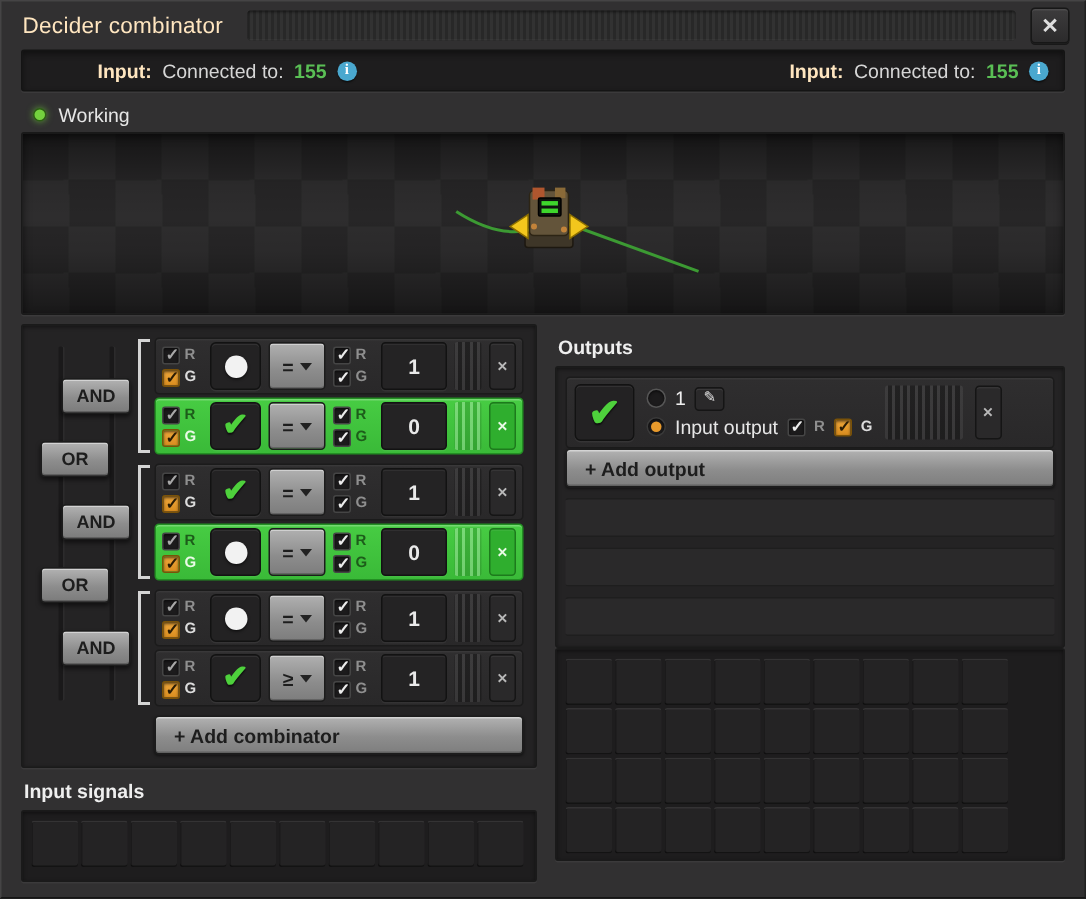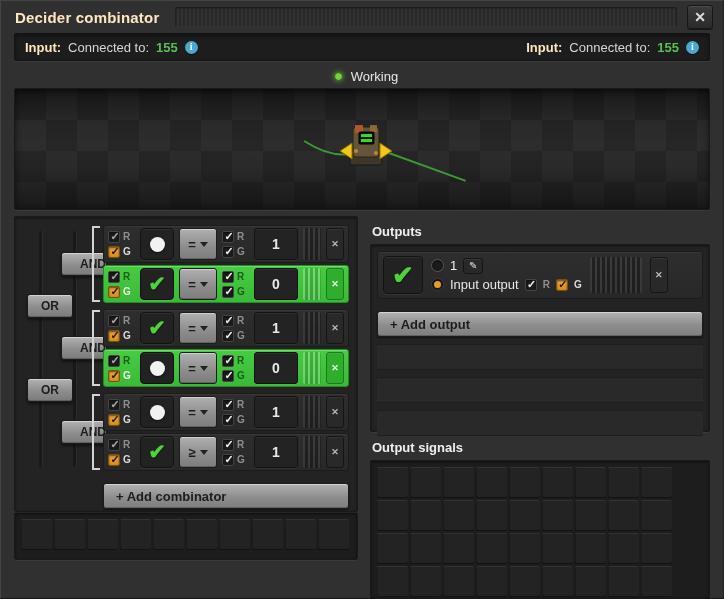--- a/index.html
+++ b/index.html
@@ -7,54 +7,54 @@
   body { font-family:"Liberation Sans", sans-serif; }
 
   .window{
     width:724px; height:599px; background:#313031; overflow:hidden;
     border:1px solid #454445; border-bottom-color:#151515; border-right-color:#202020;
     display:flex; flex-direction:column;
   }
 
   
   .titlebar{ height:32px; display:flex; align-items:center; padding:0 10px 0 14px; flex:0 0 auto; }
-  .title{ font-size:15px; font-weight:700; color:#ffe6c0; letter-spacing:.2px; white-space:nowrap; }
+  .title{ font-size:15px; font-weight:400; color:#ffe6c0; letter-spacing:.2px; white-space:nowrap; }
   .drag-stripes{
     flex:1; height:20px; margin:0 10px 0 16px; border-radius:2px;
     background:repeating-linear-gradient(90deg,#282828 0 2px,#323232 2px 4px);
     box-shadow:inset 0 1px 2px rgba(0,0,0,.5), inset 0 -1px 0 rgba(255,255,255,.04);
   }
   .close{
     width:26px; height:24px; flex:0 0 auto; cursor:pointer;
     background:linear-gradient(#3c3b3c,#2c2b2c); color:#dedede; font-size:14px; font-weight:700; line-height:22px;
     border:1px solid #171717; border-radius:3px;
     box-shadow:inset 0 1px 0 rgba(255,255,255,.09), 0 1px 0 rgba(0,0,0,.5);
   }
 
   
   .connbar{
     margin:0 13px; height:28px; flex:0 0 auto; background:#1e1d1e;
     border:1px solid #141414; border-radius:2px;
     box-shadow:inset 0 2px 4px rgba(0,0,0,.45), 0 1px 0 rgba(255,255,255,.05);
     display:flex; align-items:center; justify-content:space-between; padding:0 10px; font-size:13px;
   }
-  .conn{ display:flex; align-items:center; gap:7px; }
+  .conn{ display:flex; align-items:center; gap:7px;margin-left:40px; }
   .conn-key{ color:#ffe6c0; font-weight:700; }
   .conn-sub{ color:#d6d6d6; }
   .conn-val{ color:#5abf55; font-weight:700; }
   .info{
     width:13px; height:13px; border-radius:50%; background:#4aa8cf; color:#fff;
     font-size:10px; font-weight:700; font-family:"Liberation Serif",serif;
     display:inline-flex; align-items:center; justify-content:center; line-height:1;
     box-shadow:0 1px 1px rgba(0,0,0,.5); cursor:pointer;
   }
 
   
   .content{ flex:1; margin:3px 13px 0; display:flex; flex-direction:column; }
-  .working-row{ height:24px; display:flex; align-items:center; gap:8px; padding-left:8px; color:#e6e6e6; font-size:13px; font-weight:400;justify-content:center; }
+  .working-row{ height:24px; display:flex; align-items:center; gap:8px; padding-left:8px; color:#e6e6e6; font-size:13px; font-weight:400; }
   .led{ width:9px; height:9px; border-radius:50%; background:#74d13e; border:1px solid #2c5c14; box-shadow:0 0 5px rgba(116,209,62,.7); }
 
   .preview{
     height:122px; flex:0 0 auto; position:relative; border-radius:2px;
     border:1px solid #191919;
     background-image:
       linear-gradient(180deg, rgba(0,0,0,.45) 0%, rgba(0,0,0,.08) 28%, rgba(0,0,0,0) 46%, rgba(0,0,0,.08) 66%, rgba(0,0,0,.45) 100%),
       conic-gradient(#2e2d2e 0 25%, #272627 0 50%, #2e2d2e 0 75%, #272627 0);
     background-size:auto, 62px 62px;
     box-shadow:inset 0 2px 6px rgba(0,0,0,.6), 0 1px 0 rgba(255,255,255,.05);
@@ -75,21 +75,21 @@
   .conditions-panel{ position:relative; padding:8px 8px 8px 88px; height:296px; }
   .groove{ position:absolute; top:14px; bottom:44px; width:3px; border-radius:1px;
     background:rgba(0,0,0,.28); box-shadow:1px 0 0 rgba(255,255,255,.04); }
   .groove.g1{ left:24px; } .groove.g2{ left:58px; }
 
   .op{
     position:absolute; width:46px; height:24px; font-size:12px; font-weight:700; color:#1d1d1d; cursor:pointer;
     background:linear-gradient(#b2b2b2,#8d8d8d 55%,#7b7b7b); border:1px solid #1c1c1c; border-radius:3px;
     box-shadow:inset 0 1px 0 #d3d3d3, inset 0 -1px 0 #606060, 0 2px 3px rgba(0,0,0,.5);
   }
-  .op.and{ left:46px;text-align:right; } .op.or{ left:12px; }
+  .op.and{ left:26px; } .op.or{ left:12px; }
   .op.p0{ top:35px; } .op.p1{ top:77px; } .op.p2{ top:119px; } .op.p3{ top:161px; } .op.p4{ top:203px; }
 
   .group{ position:relative; margin-bottom:6px; }
   .group::before{
     content:""; position:absolute; left:-11px; top:1px; bottom:1px; width:6px;
     border:2px solid #d4d4d4; border-right:none;
   }
   .crow{
     height:38px; margin-bottom:2px; display:flex; align-items:center; gap:5px; padding:0 4px;
     background:linear-gradient(#2f2e2f,#292829); border:1px solid #1b1b1b; border-radius:3px;
@@ -149,21 +149,21 @@
   }
   .crow[data-on="true"] .grip{ background:repeating-linear-gradient(90deg, rgba(255,255,255,.28) 0 2px, rgba(0,0,0,.12) 2px 5px); }
   .xbtn{
     width:18px; height:32px; flex:0 0 auto; cursor:pointer;
     background:#2a292a; border:1px solid #151515; border-radius:3px; color:#b9b9b9; font-size:9px; font-weight:700;
     box-shadow:inset 0 1px 0 rgba(255,255,255,.06);
   }
   .crow[data-on="true"] .xbtn{ background:#2fae2e; border-color:#1d7a1c; color:#eafbe7; }
 
   .add-btn{
-    display:block; width:100%; height:26px; margin-top:12px; cursor:pointer; text-align:left; padding:0 12px;
+    display:block; width:100%; height:26px; margin-top:0; cursor:pointer; text-align:left; padding:0 12px;
     background:linear-gradient(#b2b2b2,#8d8d8d 55%,#7e7e7e); border:1px solid #1c1c1c; border-radius:3px;
     color:#1d1d1d; font-size:13px; font-weight:700;
     box-shadow:inset 0 1px 0 #d3d3d3, inset 0 -1px 0 #616161, 0 1px 2px rgba(0,0,0,.5);
   }
 
   
   .outputs-panel{ padding:6px; height:188px; }
   .orow{
     height:48px; display:flex; align-items:center; gap:8px; padding:0 5px;
     background:linear-gradient(#2f2e2f,#292829); border:1px solid #1b1b1b; border-radius:3px;
@@ -456,20 +456,21 @@
               </div>
               <button class="val">1</button>
               <div class="grip"></div>
               <button class="xbtn">✕</button>
             </div>
           </div>
 
           <button class="add-btn">+ Add combinator</button>
         </div>
 
+        <div class="sec-title">Input signals</div>
         <div class="panel signals-panel input-signals">
             <div class="slot"></div>
             <div class="slot"></div>
             <div class="slot"></div>
             <div class="slot"></div>
             <div class="slot"></div>
             <div class="slot"></div>
             <div class="slot"></div>
             <div class="slot"></div>
             <div class="slot"></div>
@@ -502,21 +503,20 @@
             </div>
             <div class="grip"></div>
             <button class="xbtn">✕</button>
           </div>
           <button class="add-btn">+ Add output</button>
           <div class="empty-band"></div>
           <div class="empty-band"></div>
           <div class="empty-band"></div>
         </div>
 
-        <div class="sec-title">Output signals</div>
         <div class="panel signals-panel output-signals">
             <div class="slot"></div>
             <div class="slot"></div>
             <div class="slot"></div>
             <div class="slot"></div>
             <div class="slot"></div>
             <div class="slot"></div>
             <div class="slot"></div>
             <div class="slot"></div>
             <div class="slot"></div>

